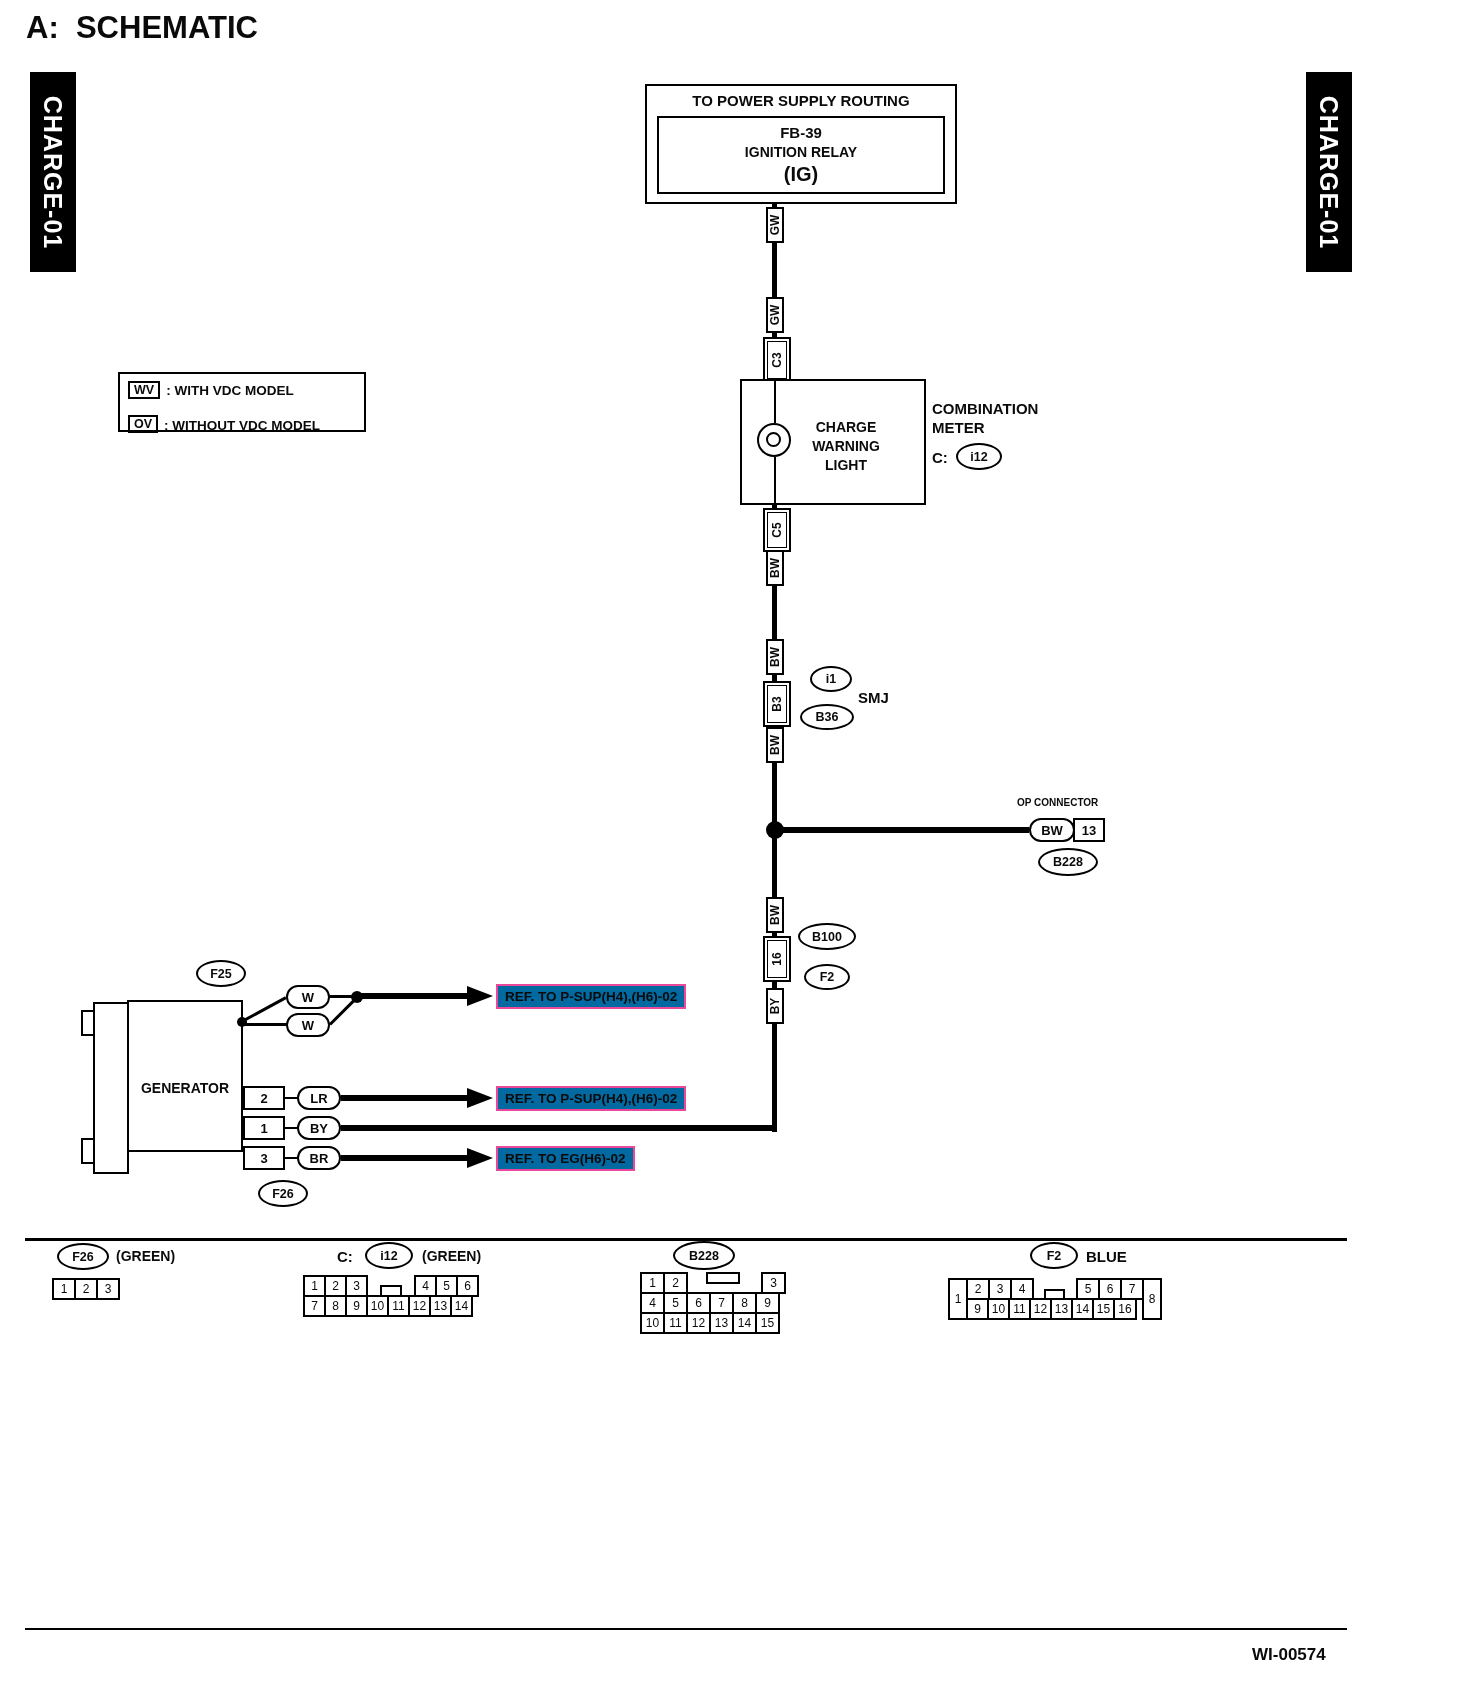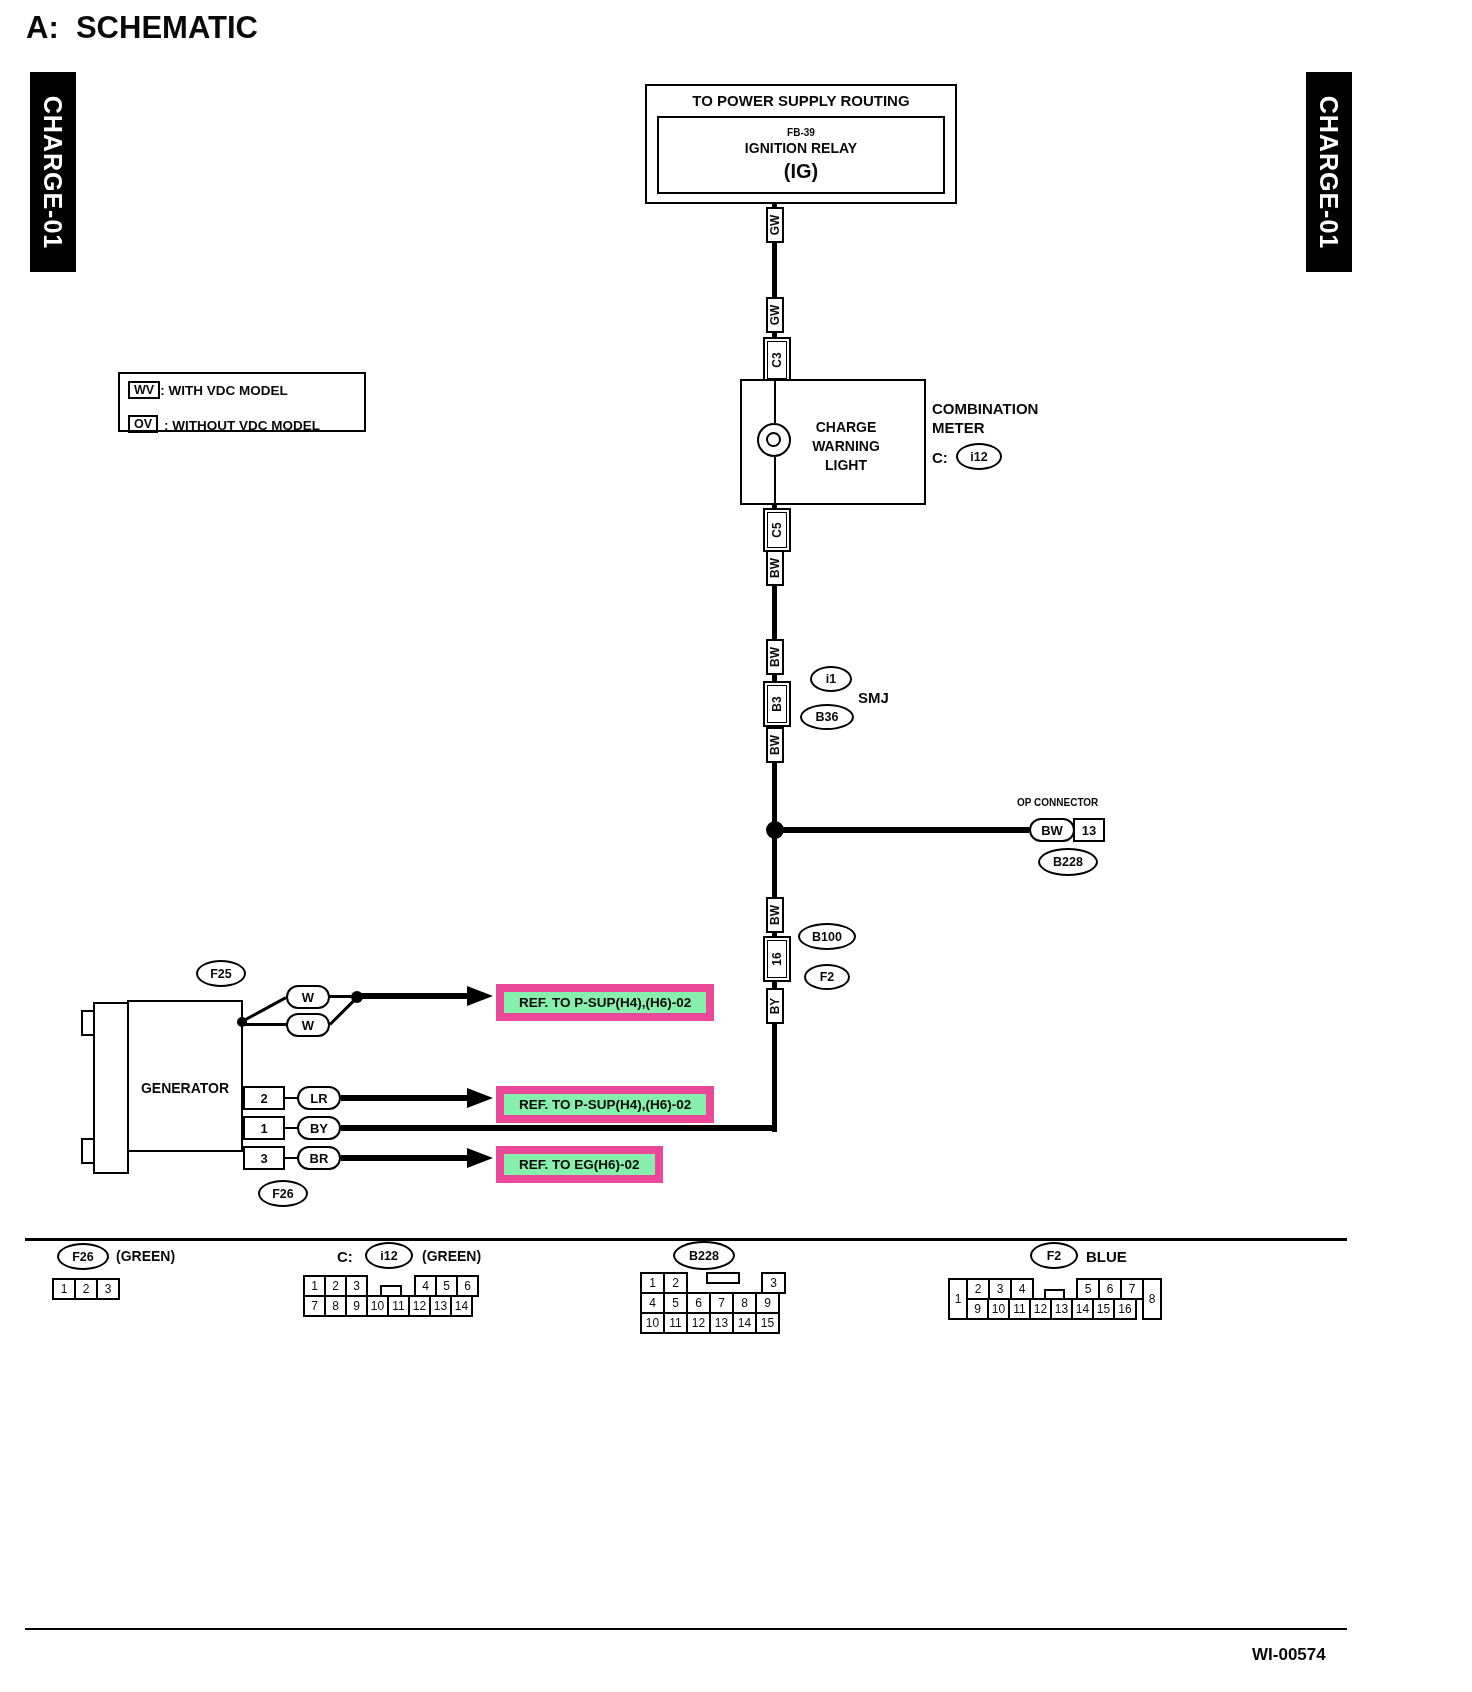--- a/index.html
+++ b/index.html
@@ -19,21 +19,21 @@
   .tag{width:18px;height:36px;border:2px solid #000;background:#fff;display:flex;align-items:center;justify-content:center;}
   .tag span,.conn .vt{display:block;transform:rotate(-90deg);font-weight:bold;font-size:12px;white-space:nowrap;}
   
   .conn{width:24px;height:42px;border:2px solid #000;background:#fff;display:flex;align-items:center;justify-content:center;position:absolute;}
   .conn .in{position:absolute;inset:2px;border:1.5px solid #000;}
   .conn .vt{position:relative;}
   
   .oval{border:2.5px solid #000;border-radius:50%;background:#fff;display:flex;align-items:center;justify-content:center;font-weight:bold;font-size:12.5px;}
   .stad{border:2.5px solid #000;border-radius:13px;background:#fff;display:flex;align-items:center;justify-content:center;font-weight:bold;font-size:13px;}
   .pin{border:2.5px solid #000;background:#fff;display:flex;align-items:center;justify-content:center;font-weight:bold;font-size:13px;}
-  .refbox{border:8px solid #ec4899;background:#86efac;font-weight:bold;font-size:13.5px;padding:3px 15px;white-space:nowrap;}
+  .refbox{border:2px solid #ec4899;background:#0369a1;font-weight:bold;font-size:13.5px;padding:3px 7px;white-space:nowrap;}
   .box{border:2.5px solid #000;background:#fff;}
   
   .cell{border:2px solid #000;background:#fff;display:flex;align-items:center;justify-content:center;font-size:12px;height:22px;box-sizing:border-box;}
   .cm{margin-left:-2px;}
   .gap{position:relative;height:22px;}
   .notch{position:absolute;border:2px solid #000;background:#fff;box-sizing:border-box;}
   .frow{display:flex;}
   .codebox{border:2px solid #000;padding:0 4px;font-weight:bold;font-size:12.5px;display:inline-block;}
 </style>
 </head>
@@ -44,34 +44,34 @@
   <div class="abs b" style="left:26px;top:10px;font-size:31px;white-space:pre;">A:  SCHEMATIC</div>
 
   <div class="abs sideLabel" style="left:30px;top:72px;">
     <span>CHARGE-01</span>
   </div>
   <div class="abs sideLabel" style="left:1306px;top:72px;">
     <span>CHARGE-01</span>
   </div>
 
   <div class="abs box" style="left:118px;top:372px;width:248px;height:60px;border-width:2px;padding:7px 0 0 8px;">
-    <div style="display:flex;align-items:center;">
+    <div style="display:flex;align-items:center;gap:6px;">
       <span class="codebox">WV</span>
       <span class="b" style="font-size:13.5px;">: WITH VDC MODEL</span>
     </div>
     <div style="display:flex;align-items:flex-end;gap:6px;margin-top:16px;">
       <span class="codebox">OV</span>
       <span class="b" style="font-size:13.5px;">: WITHOUT VDC MODEL</span>
     </div>
   </div>
 
   <div class="abs box" style="left:645px;top:84px;width:312px;height:120px;">
     <div class="b" style="text-align:center;margin-top:6px;font-size:15px;">TO POWER SUPPLY ROUTING</div>
     <div class="abs" style="left:10px;right:10px;top:30px;bottom:8px;border:2px solid #000;display:flex;flex-direction:column;align-items:center;justify-content:center;line-height:1.3;">
-      <span class="b" style="font-size:10px;">FB-39</span>
+      <span class="b" style="font-size:15px;">FB-39</span>
       <span class="b" style="font-size:14px;">IGNITION RELAY</span>
       <span class="b" style="font-size:20px;">(IG)</span>
     </div>
   </div>
 
   <div class="ln" style="left:772px;top:203px;width:5px;height:177px;"></div>
   <div class="ln" style="left:772px;top:505px;width:5px;height:627px;"></div>
 
   <div class="abs tag" style="left:766px;top:207px;">
       <span>GW</span>

